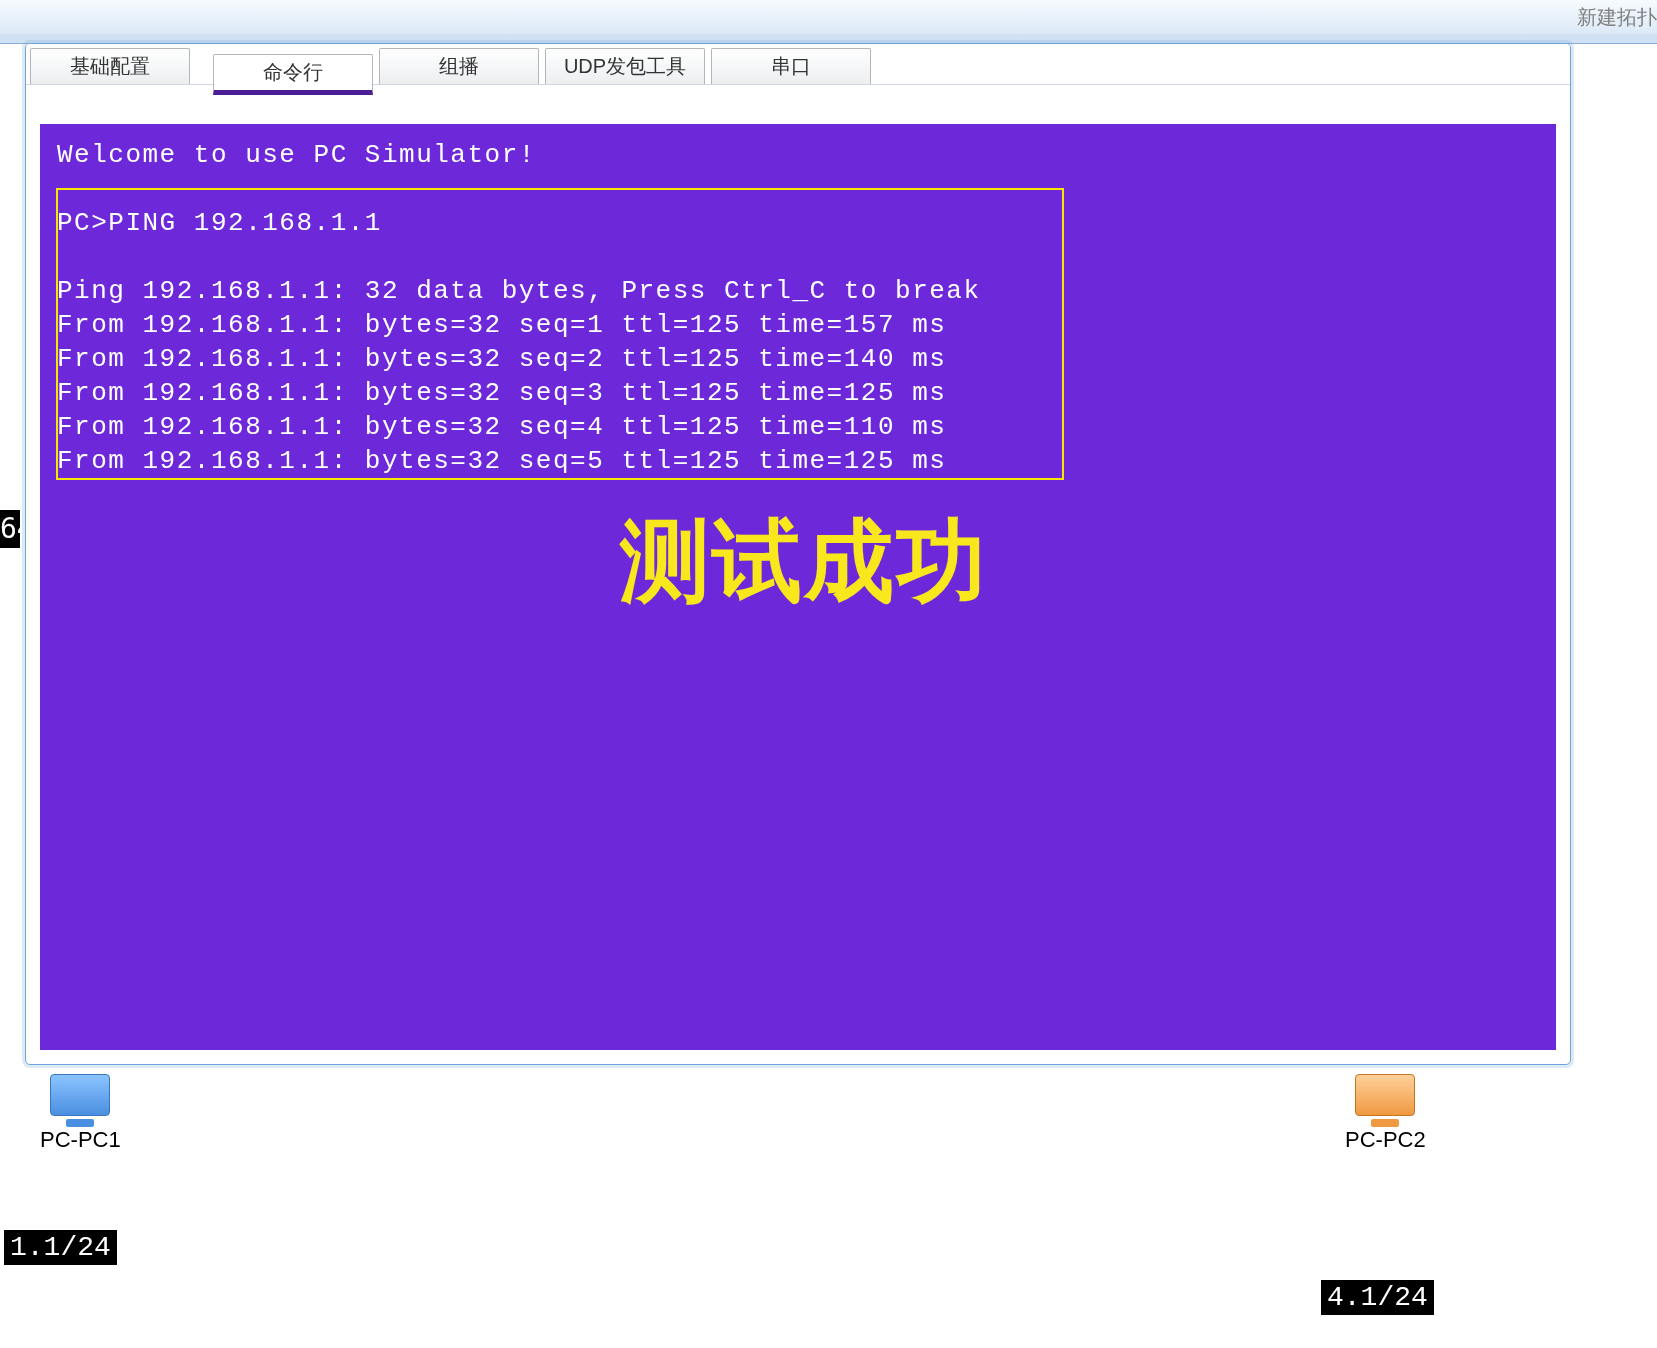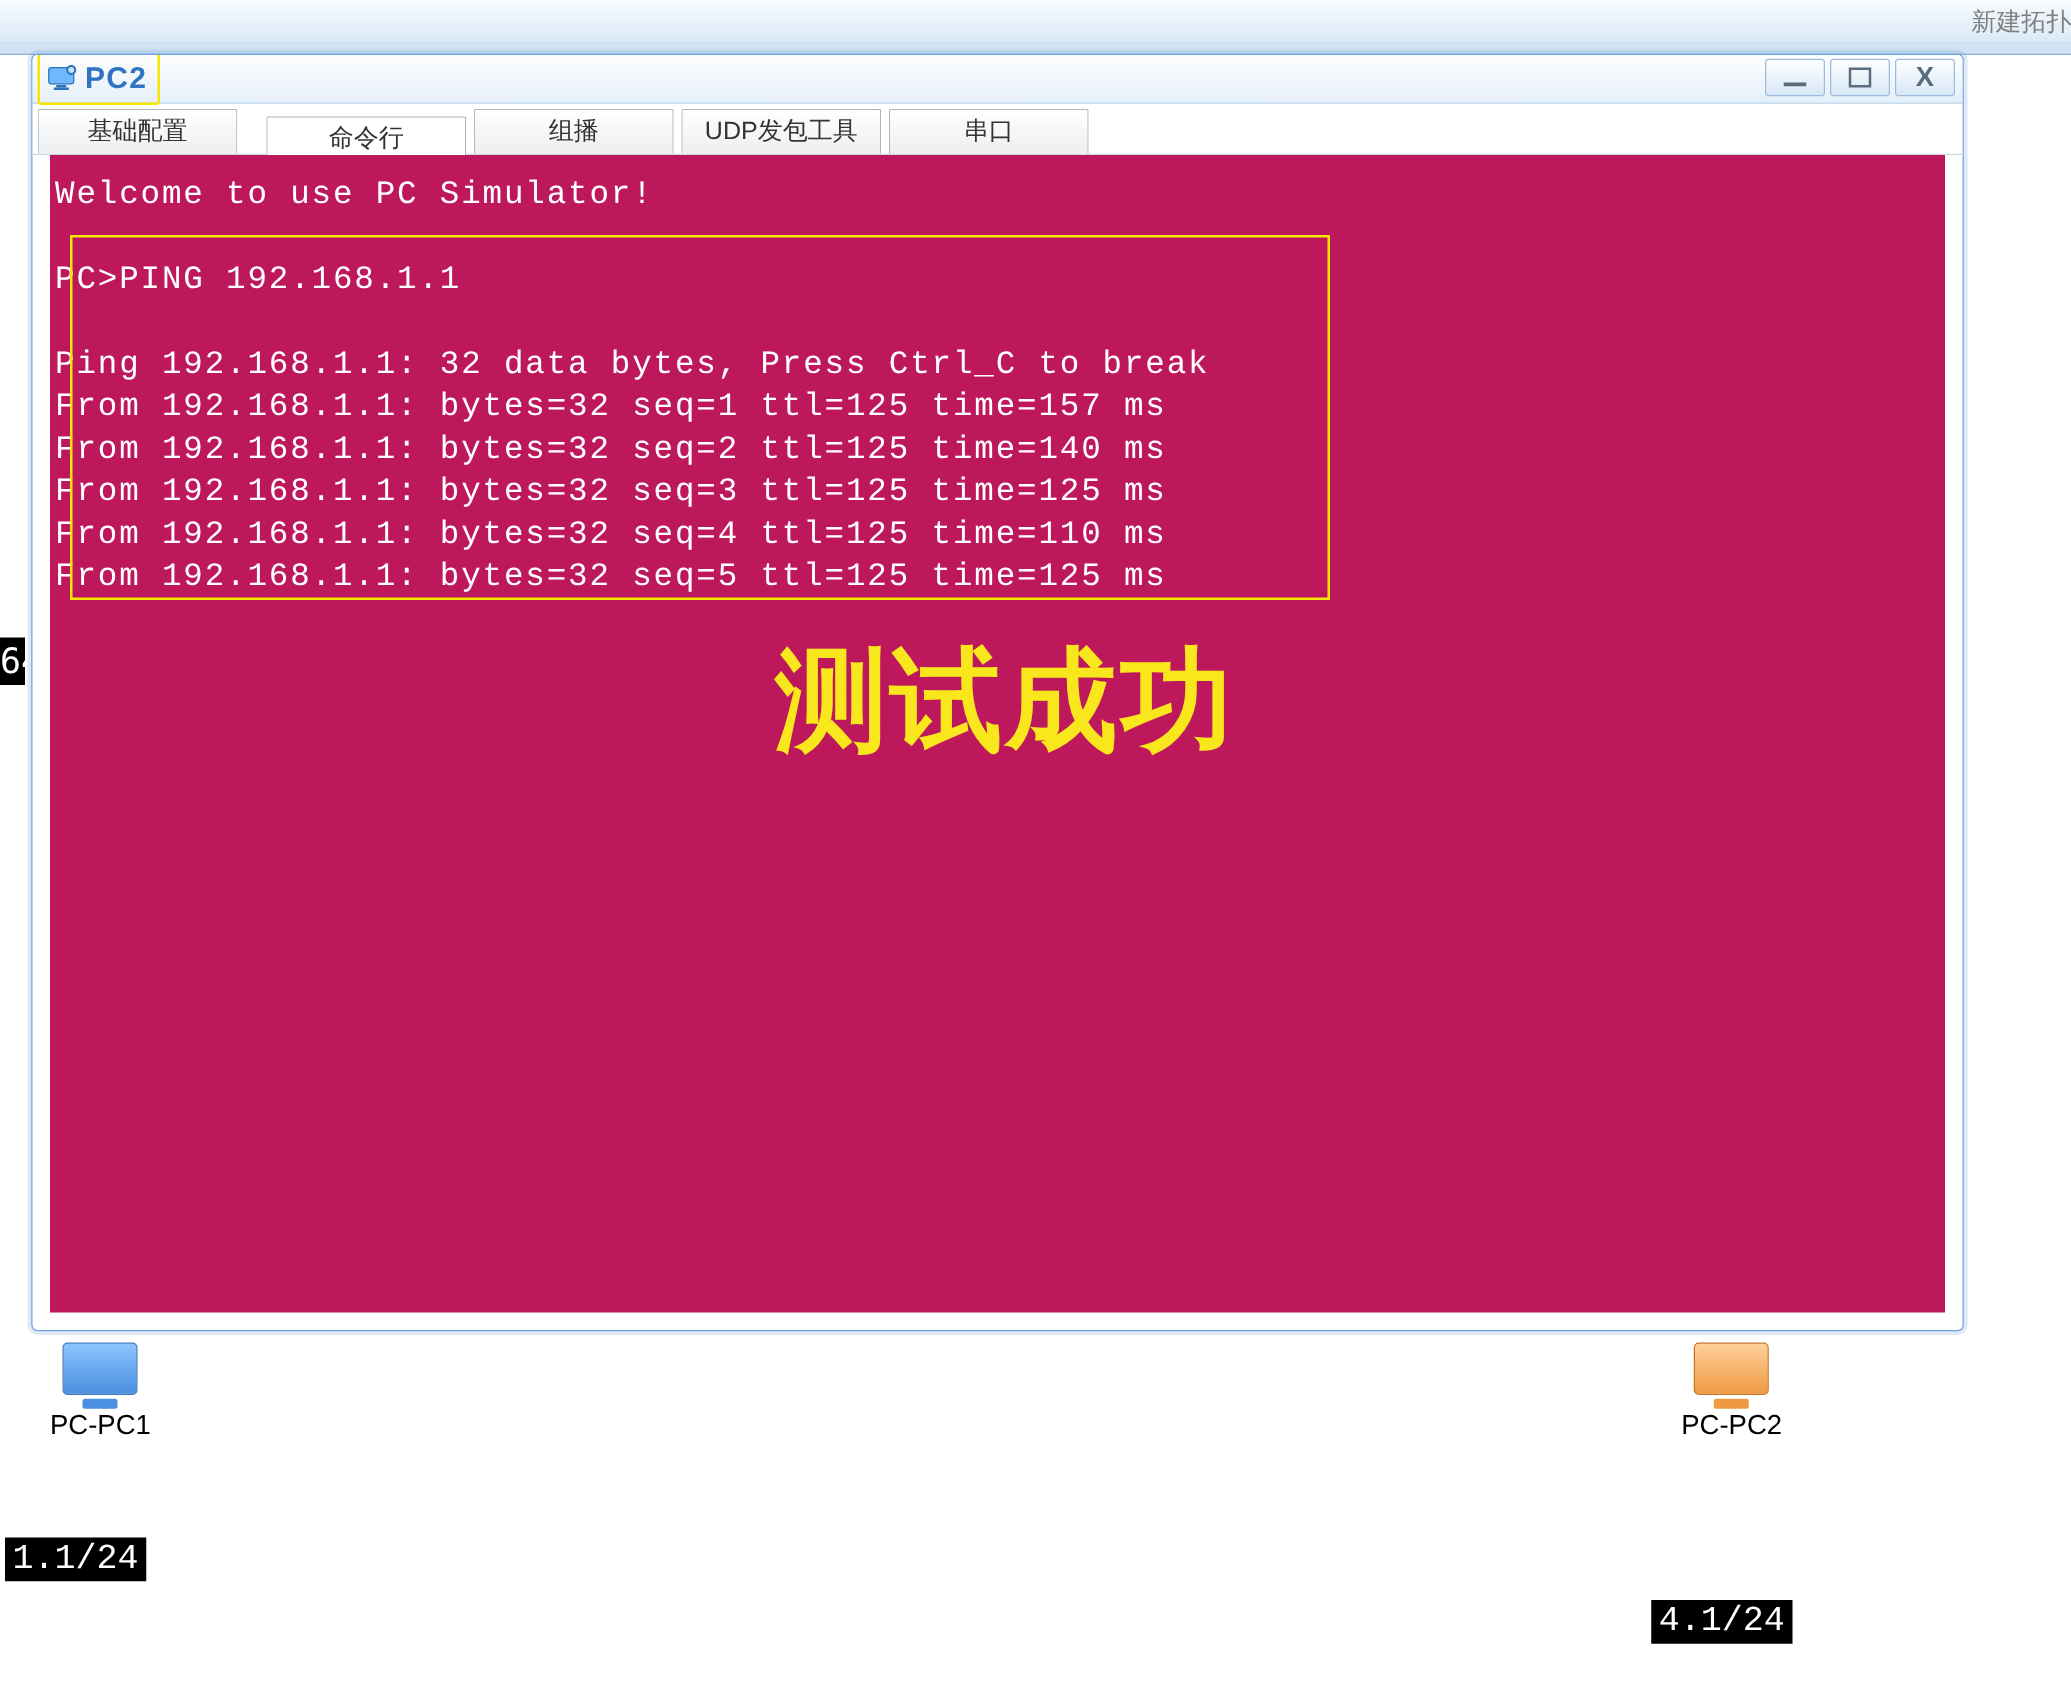--- a/index.html
+++ b/index.html
@@ -195,26 +195,26 @@
     margin-left: 17px;
   }
 
   
   .terminal {
     position: absolute;
     left: 14px;
     right: 14px;
     top: 80px;
     bottom: 14px;
-    background: #be185d;
+    background: #6d28d9;
     color: #ffffff;
     font-family: "Courier New", Consolas, monospace;
     font-size: 26px;
     line-height: 34px;
-    padding: 14px 4px;
+    padding: 14px 17px;
     white-space: pre;
     letter-spacing: 1.5px;
   }
   .terminal .highlight-box {
     position: absolute;
     left: 16px;
     top: 64px;
     width: 1004px;
     height: 288px;
     border: 2px solid #f7e600;
@@ -251,41 +251,20 @@
 
 <div class="device dev-orange dev2">
   <div class="monitor"></div>
   <div class="stand"></div>
   <div>PC-PC2</div>
 </div>
 <div class="ip-tag ip2">4.1/24</div>
 
 <div class="pc-window">
 
-  <div class="titlebar">
-    <div class="title-group">
-      <svg class="title-icon" viewBox="0 0 24 22">
-        <rect x="1" y="2" width="20" height="13" rx="2" fill="#6fb7ff" stroke="#2c72b8"></rect>
-        <rect x="7" y="16" width="8" height="2" fill="#2c72b8"></rect>
-        <rect x="5" y="18" width="12" height="2" fill="#2c72b8"></rect>
-        <circle cx="19" cy="4" r="4" fill="#2c72b8"></circle>
-        <circle cx="19" cy="4" r="2.4" fill="#bfe1ff"></circle>
-      </svg>
-      <span class="title-text">PC2</span>
-    </div>
-    <div class="win-controls">
-      <div class="win-btn">
-          <div class="bar"></div>
-        </div>
-      <div class="win-btn">
-          <div class="sq"></div>
-        </div>
-      <div class="win-btn smallx">X</div>
-    </div>
-  </div>
 
   <div class="tabrow">
     <div class="tab">基础配置</div>
     <div class="tab active">命令行</div>
     <div class="tab">组播</div>
     <div class="tab">UDP发包工具</div>
     <div class="tab">串口</div>
   </div>
 
   <div class="terminal"><span>Welcome to use PC Simulator!</span>

